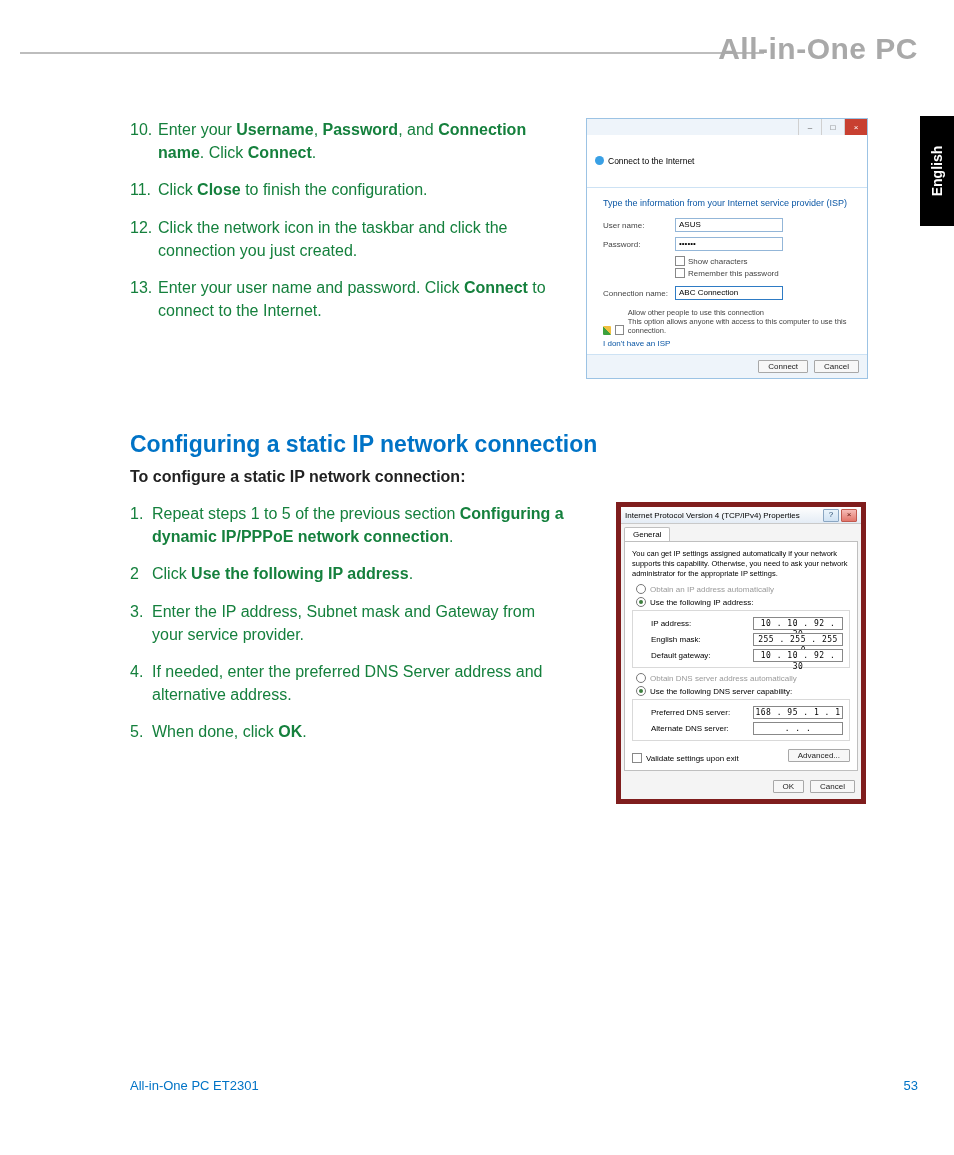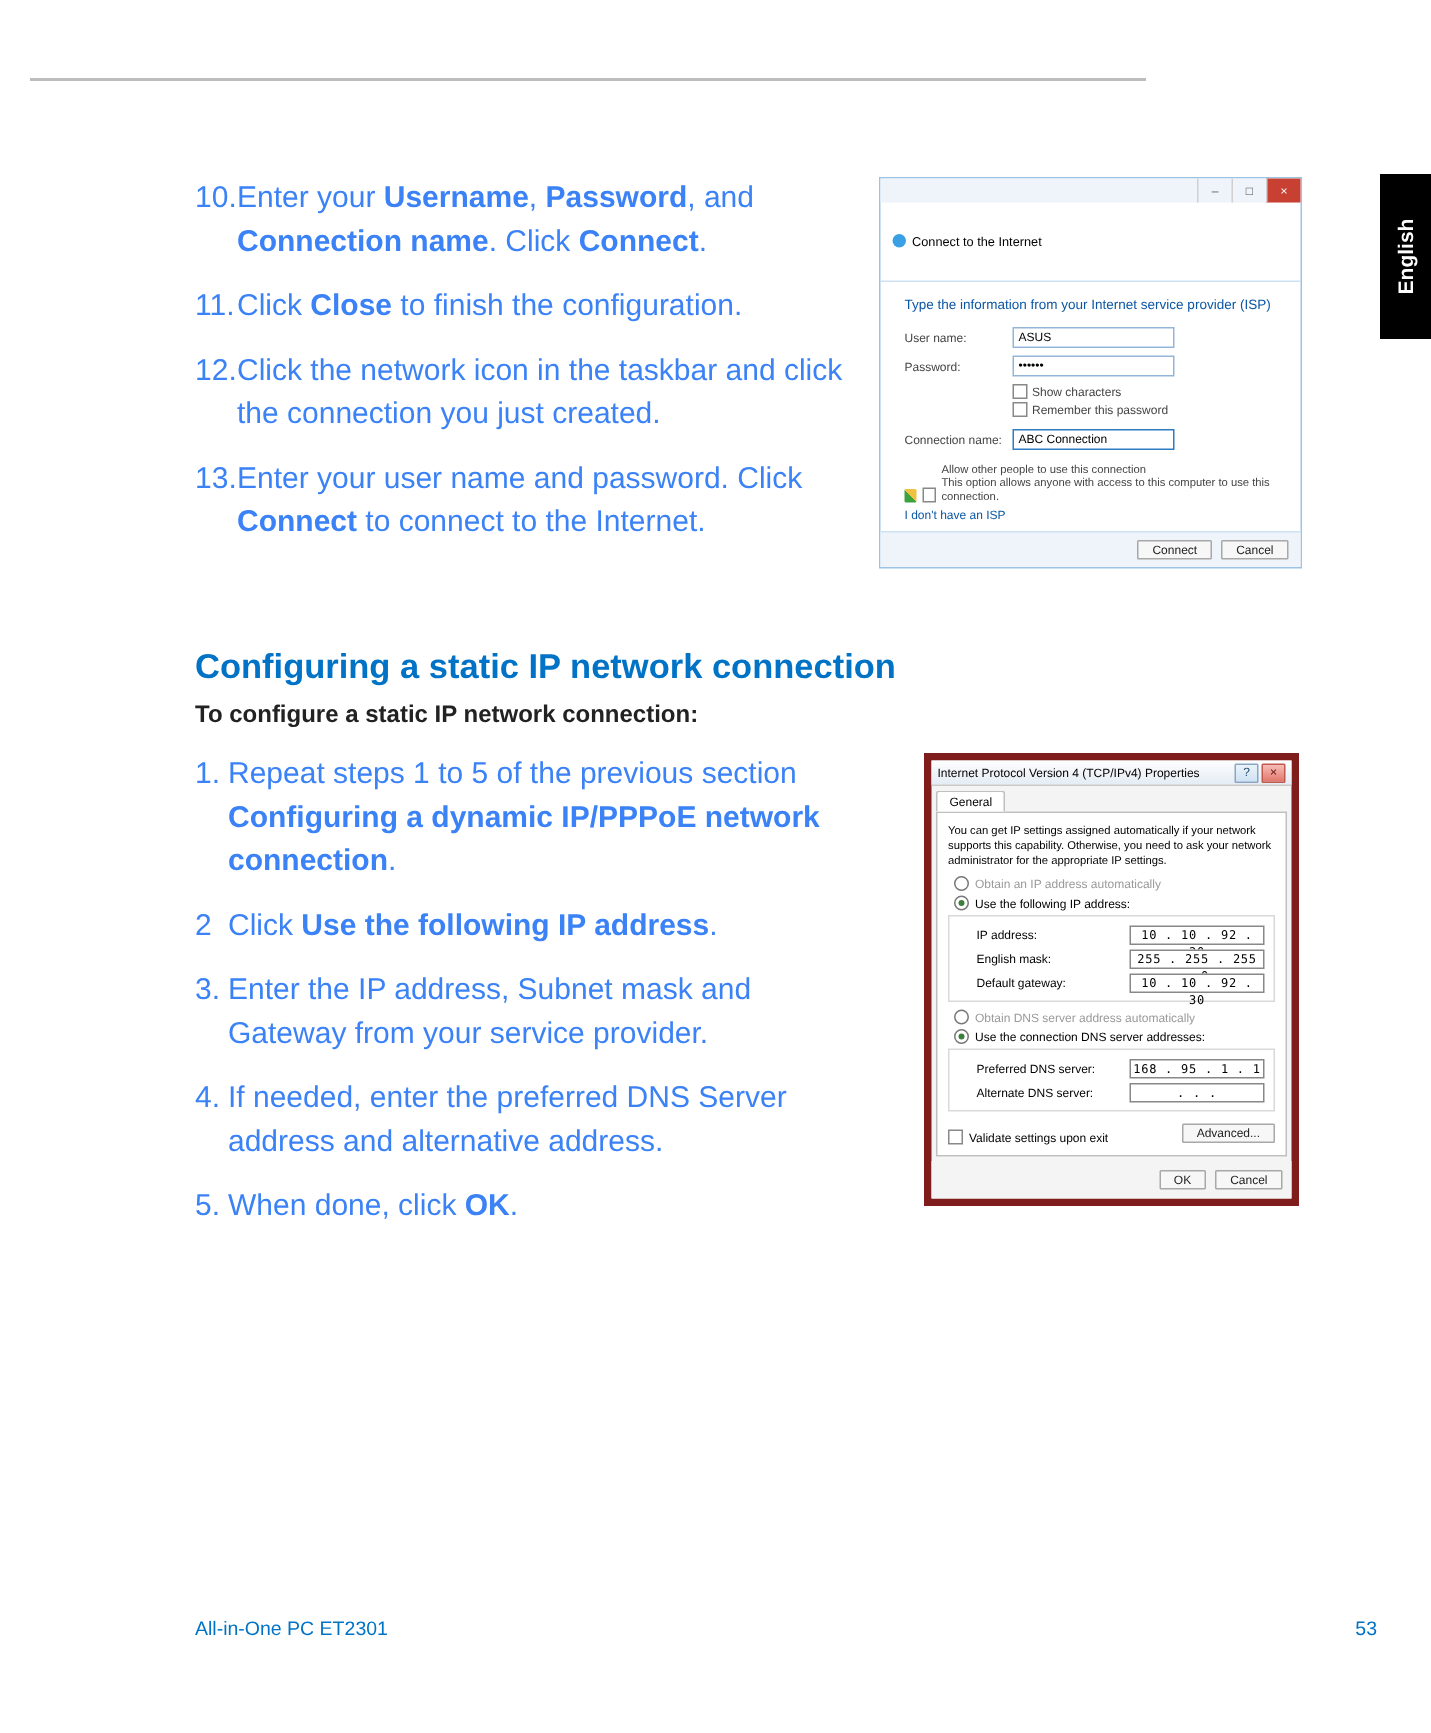--- a/index.html
+++ b/index.html
@@ -3,21 +3,21 @@
 <meta charset="utf-8">
 <style>
   html,body{margin:0;padding:0;background:#fff;font-family:"Segoe UI","Myriad Pro",Arial,sans-serif;color:#222;}
   .page{width:954px;height:1155px;position:relative;box-sizing:border-box;}
   .hr-top{position:absolute;left:20px;right:190px;top:52px;border-top:2px solid #bdbdbd;}
   .brand{position:absolute;right:36px;top:32px;font-size:30px;font-weight:600;color:#a9a9a9;letter-spacing:0.5px;}
   .sidetab{position:absolute;right:0;top:116px;width:34px;height:110px;background:#000;color:#fff;display:flex;align-items:center;justify-content:center;}
   .sidetab span{transform:rotate(-90deg);font-weight:700;font-size:14px;}
   .content{position:absolute;left:130px;top:118px;width:790px;}
   .row{display:flex;align-items:flex-start;gap:16px;}
-  .col-text{flex:0 0 440px;font-size:20px;line-height:1.45;color:#3b82f6;}
+  .col-text{flex:0 0 440px;font-size:16px;line-height:1.45;color:#15803d;}
   ol.cont{counter-reset:item 9;margin:0;padding:0;list-style:none;}
   ol.cont>li{counter-increment:item;margin:0 0 14px 0;padding-left:28px;position:relative;}
   ol.cont>li::before{content:counter(item) ".";position:absolute;left:0;top:0;}
   ol.plain{margin:0;padding:0;list-style:none;}
   ol.plain>li{margin:0 0 14px 0;position:relative;padding-left:22px;}
   ol.plain>li .num{position:absolute;left:0;top:0;}
   ol.plain>li .body{display:block;}
   b{font-weight:700;}
   h2.sec{color:#0073c6;font-size:23px;font-weight:700;margin:52px 0 10px 0;}
   .sub{font-weight:700;font-size:16px;margin:0 0 16px 0;}
@@ -63,20 +63,21 @@
   .dlg2 .chkrow{display:flex;align-items:center;gap:4px;margin-top:6px;font-size:8px;}
   .dlg2 .chkrow .box{width:8px;height:8px;border:1px solid #888;background:#fff;}
   .dlg2 .btnbar{padding:6px 6px 6px 6px;display:flex;justify-content:flex-end;gap:6px;background:#f4f4f4;}
   .footer{position:absolute;left:130px;right:36px;bottom:62px;display:flex;justify-content:space-between;color:#0073c6;font-size:13px;}
 </style>
 </head>
 <body>
 
 <div class="page">
   <div class="hr-top"></div>
+  <div class="brand">All-in-One PC</div>
   <div class="sidetab">
       <span>English</span>
     </div>
 
   <div class="content">
     <div class="row">
       <div class="col-text">
         <ol class="cont">
           <li><span>Enter your </span><b>Username</b><span>, </span><b>Password</b><span>, and </span><b>Connection name</b><span>. Click </span><b>Connect</b><span>.</span></li>
           <li><span>Click </span><b>Close</b><span> to finish the configuration.</span></li>
@@ -198,21 +199,21 @@
                   <span class="ilab">Default gateway:</span>
                   <span class="ipbox">10 . 10 . 92 . 30</span>
                 </div>
           </div>
           <div class="radio disabled">
                 <span class="rdot"></span>
                 <span>Obtain DNS server address automatically</span>
               </div>
           <div class="radio">
                 <span class="rdot sel"></span>
-                <span>Use the connection DNS server addresses:</span>
+                <span>Use the following DNS server capability:</span>
               </div>
           <div class="grp">
             <div class="irow">
                   <span class="ilab">Preferred DNS server:</span>
                   <span class="ipbox">168 . 95 .  1 .  1</span>
                 </div>
             <div class="irow">
                   <span class="ilab">Alternate DNS server:</span>
                   <span class="ipbox">.   .   .</span>
                 </div>

